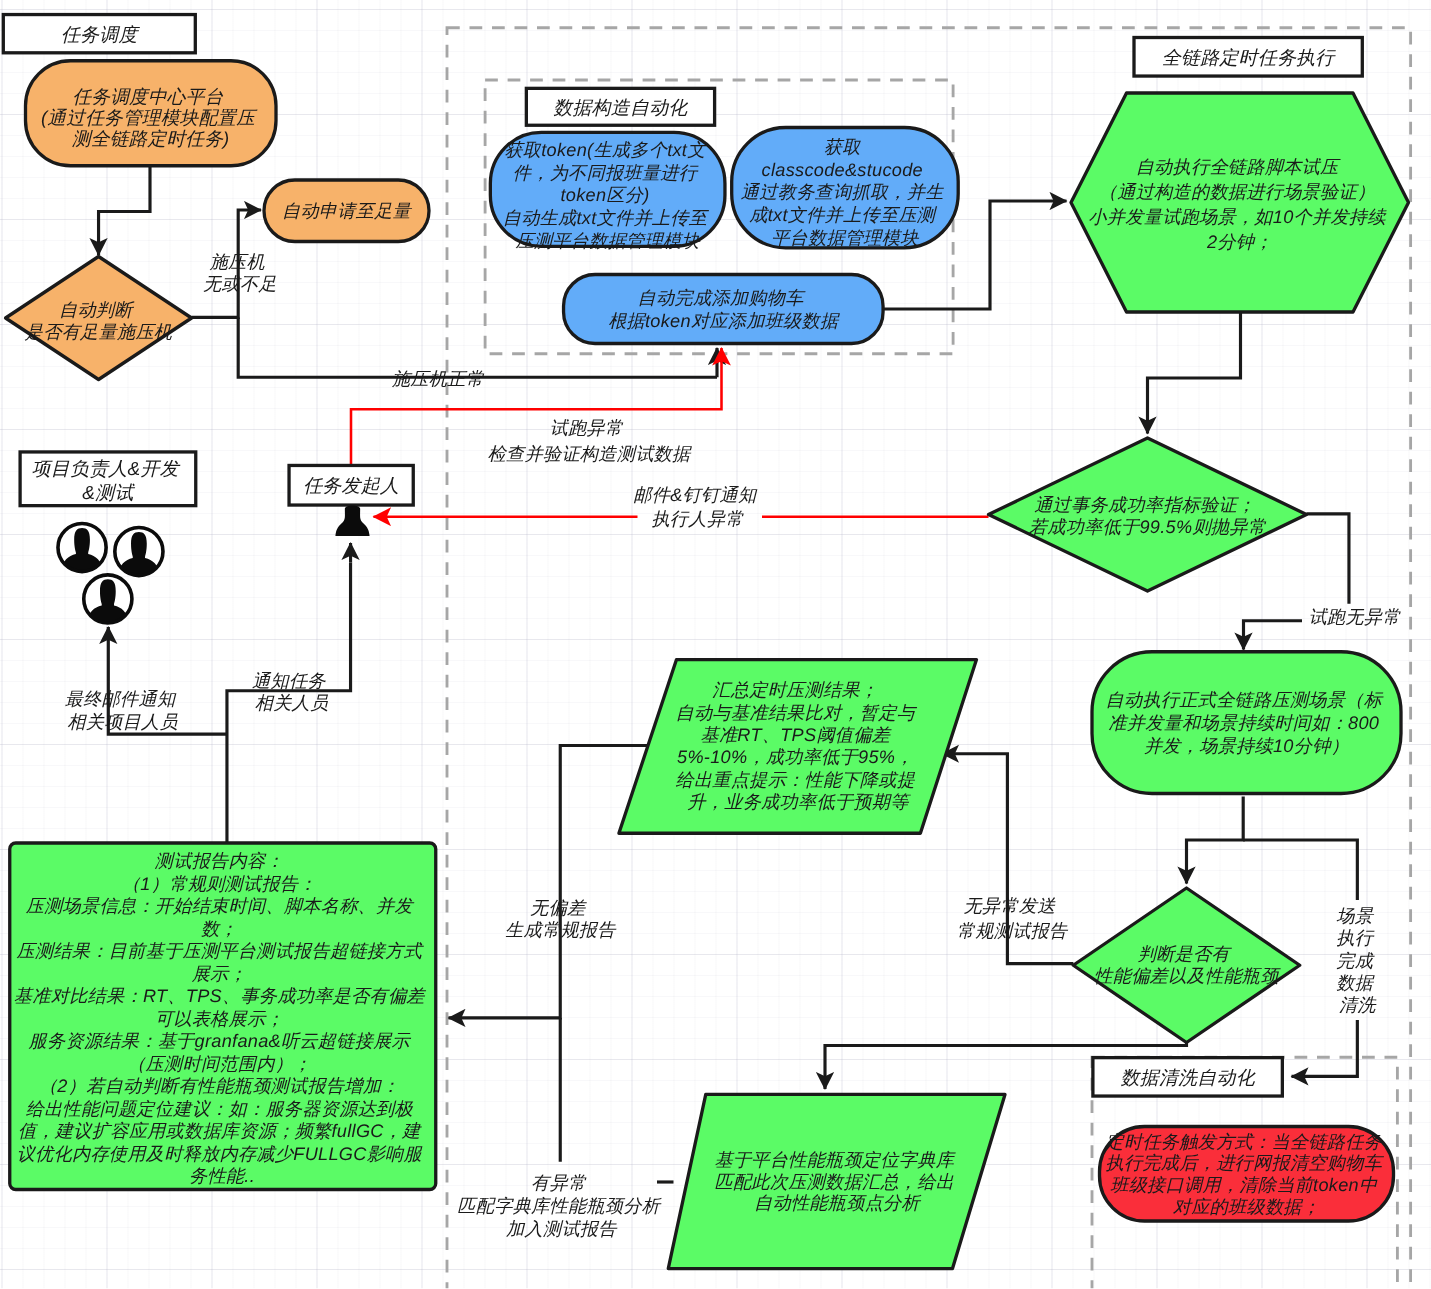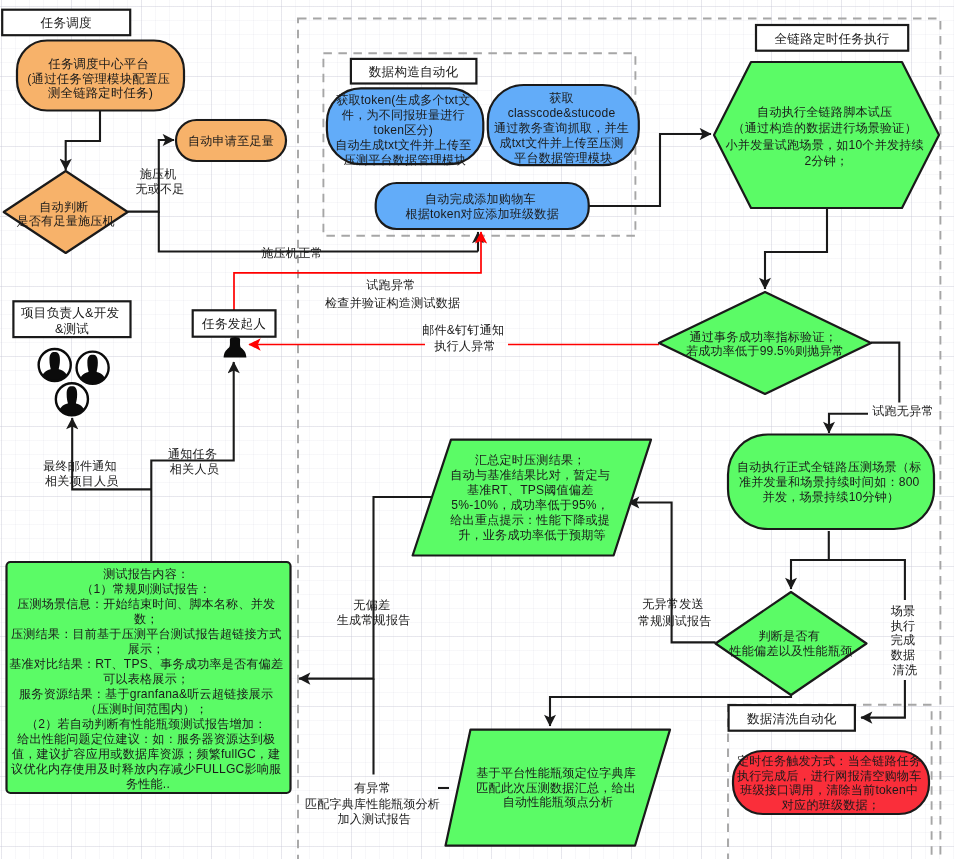--- a/index.html
+++ b/index.html
@@ -5,21 +5,21 @@
   html,body{margin:0;padding:0;background:#fff;}
   body{width:954px;height:859px;overflow:hidden;
        font-family:"Liberation Sans","DejaVu Sans",sans-serif;}
   #canvas{position:relative;width:954px;height:859px;background-color:#fff;
     background-image:
       linear-gradient(to right, rgba(210,210,222,.16) 1px, transparent 1px),
       linear-gradient(to bottom, rgba(210,210,222,.16) 1px, transparent 1px),
       linear-gradient(to right, rgba(190,190,208,.30) 1px, transparent 1px),
       linear-gradient(to bottom, rgba(190,190,208,.30) 1px, transparent 1px);
     background-size: 14px 14px, 14px 14px, 70px 70px, 70px 70px;
-    background-position: 1px 6px,1px 6px,1px 6px,1px 6px;}
+    background-position: 1px 6px,1px 6px,1px 6px,1px 6px; font-style: italic;}
   svg#diagram{position:absolute;left:0;top:0;width:954px;height:859px;}
   svg text{font-family:"Liberation Sans","DejaVu Sans",sans-serif;fill:#1a1a1a;}
   .lane-box{fill:#ffffff;stroke:#1a1a1a;stroke-width:2.2;}
   .lane-label{font-size:12.6px;text-anchor:middle;letter-spacing:0.2px;}
   .shape{stroke:#1a1a1a;stroke-width:2.2;stroke-linejoin:round;}
   .node-text{font-size:12.1px;text-anchor:middle;letter-spacing:0.2px;}
   .edge{fill:none;stroke:#1a1a1a;stroke-width:2.1;}
   .edge-red{fill:none;stroke:#ff0000;stroke-width:1.7;}
   .edge-label{font-size:12.1px;text-anchor:middle;letter-spacing:0.2px;}
   .dashed-lane{fill:none;stroke:#a6a6a6;stroke-width:1.9;stroke-dasharray:8.5 6.5;}

